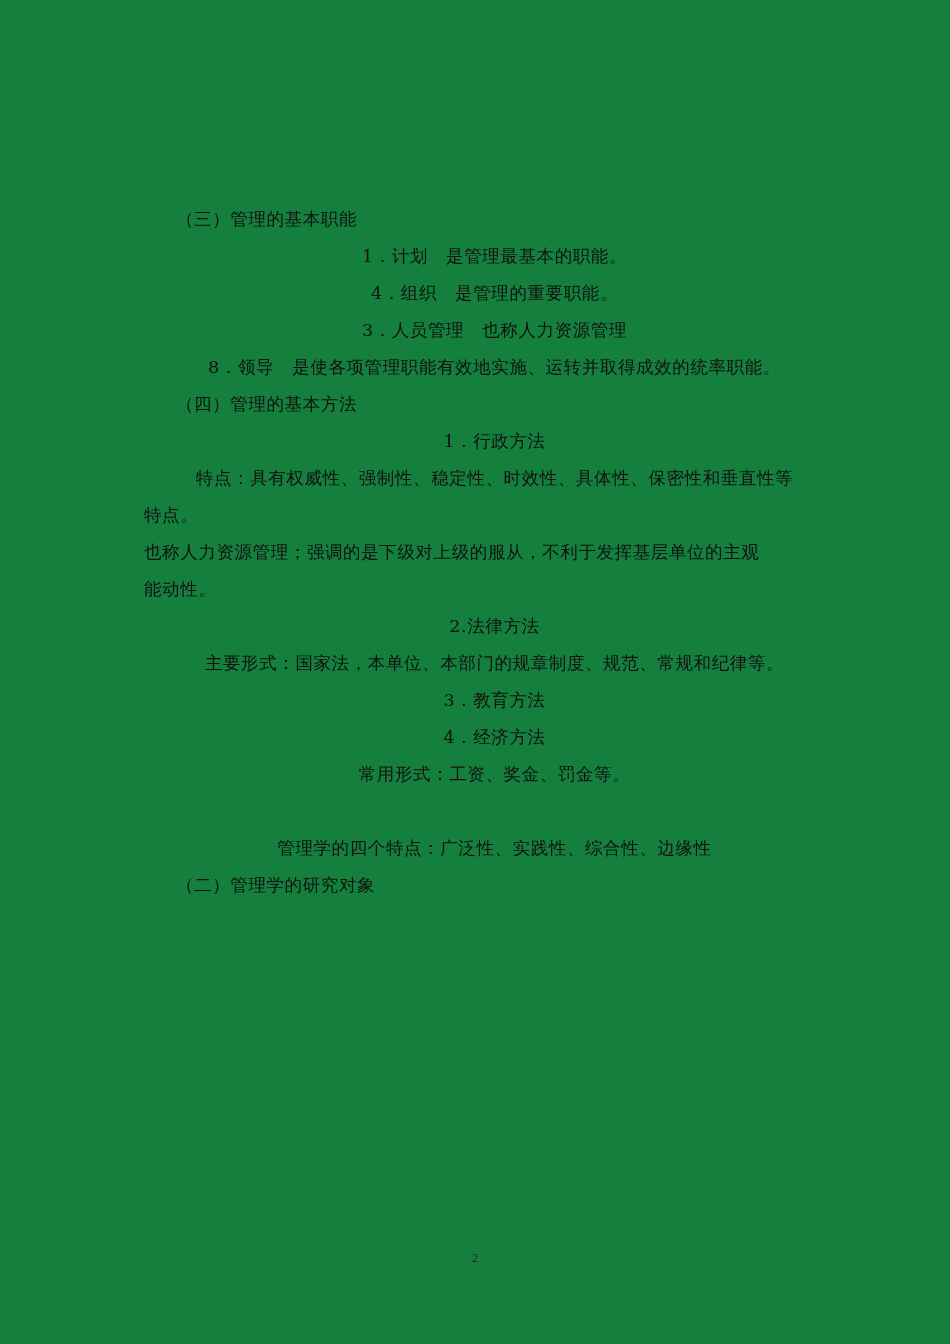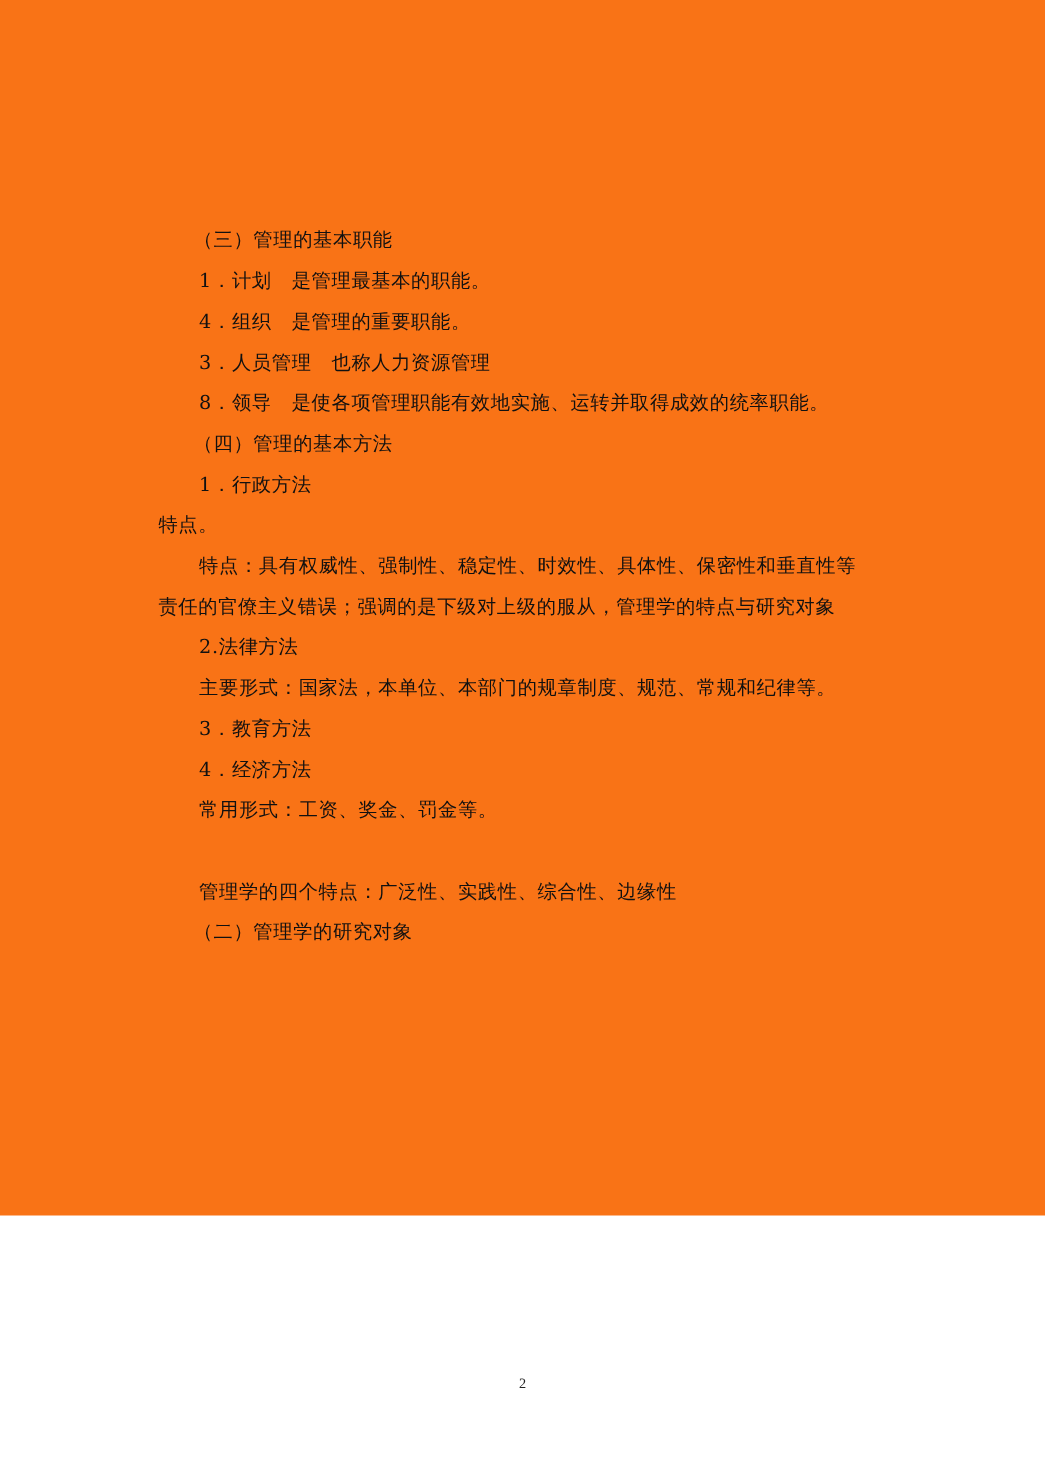--- a/index.html
+++ b/index.html
@@ -13,37 +13,37 @@
       position: relative;
       overflow: hidden;
       font-family: "DejaVu Serif", "Liberation Serif", serif;
       color: #111111;
     }
     .page {
       position: absolute;
       left: 0;
       top: 0;
       width: 950px;
-      height: 1105px;
-      background: #f97316;
+      height: 1344px;
+      background: #15803d;
     }
     .content {
       position: absolute;
       left: 144px;
       top: 201px;
       width: 664px;
     }
     .line {
       font-size: 17.5px;
       line-height: 37px;
       height: 37px;
       white-space: nowrap;
       letter-spacing: 0.6px;
     }
-    .indent { padding-left: 37px; }
+    .indent { padding-left: 37px; text-align: center; }
     .indent-paren { padding-left: 32px; }
     .gap { height: 37px; }
     .page-number {
       position: absolute;
       left: 0;
       width: 950px;
       top: 1250px;
       text-align: center;
       font-size: 13px;
       font-family: "Liberation Serif", serif;
@@ -55,23 +55,24 @@
 
 <div class="page">
   <div class="content">
     <div class="line indent-paren">（三）管理的基本职能</div>
     <div class="line indent">1．计划　是管理最基本的职能。</div>
     <div class="line indent">4．组织　是管理的重要职能。</div>
     <div class="line indent">3．人员管理　也称人力资源管理</div>
     <div class="line indent">8．领导　是使各项管理职能有效地实施、运转并取得成效的统率职能。</div>
     <div class="line indent-paren">（四）管理的基本方法</div>
     <div class="line indent">1．行政方法</div>
+    <div class="line indent">特点：具有权威性、强制性、稳定性、时效性、具体性、保密性和垂直性等</div>
     <div class="line">特点。</div>
-    <div class="line indent">特点：具有权威性、强制性、稳定性、时效性、具体性、保密性和垂直性等</div>
-    <div class="line">责任的官僚主义错误；强调的是下级对上级的服从，管理学的特点与研究对象</div>
+    <div class="line">也称人力资源管理；强调的是下级对上级的服从，不利于发挥基层单位的主观</div>
+    <div class="line">能动性。</div>
     <div class="line indent">2.法律方法</div>
     <div class="line indent">主要形式：国家法，本单位、本部门的规章制度、规范、常规和纪律等。</div>
     <div class="line indent">3．教育方法</div>
     <div class="line indent">4．经济方法</div>
     <div class="line indent">常用形式：工资、奖金、罚金等。</div>
     <div class="gap"></div>
     <div class="line indent">管理学的四个特点：广泛性、实践性、综合性、边缘性</div>
     <div class="line indent-paren">（二）管理学的研究对象</div>
   </div>
 

